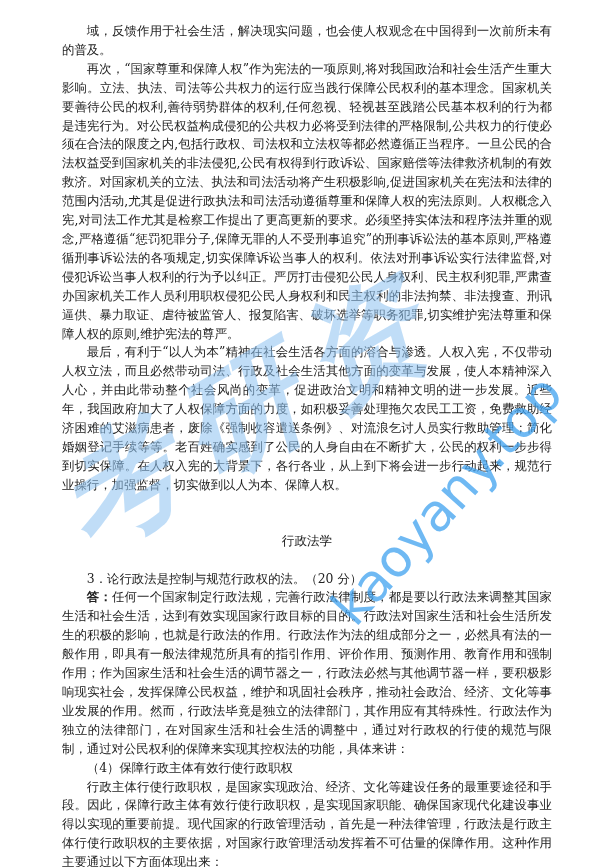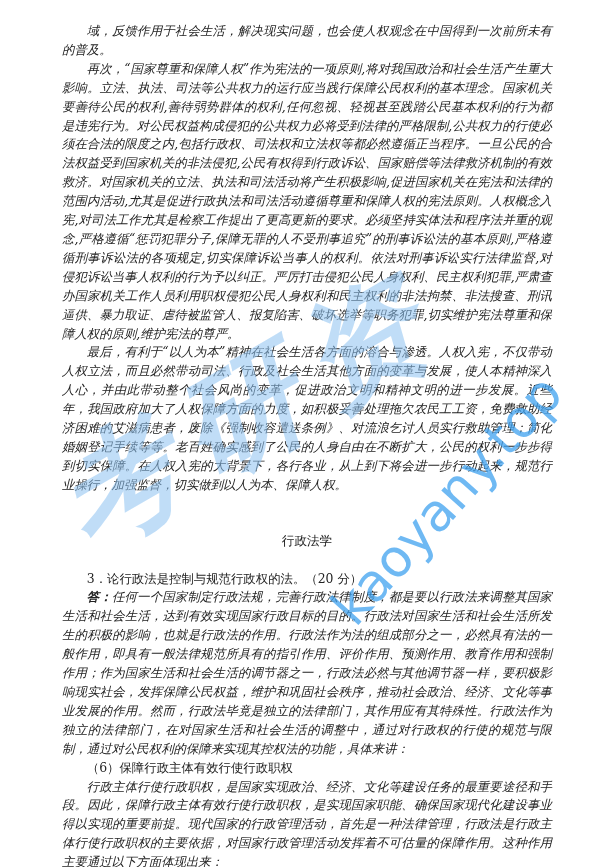--- a/index.html
+++ b/index.html
@@ -4,21 +4,21 @@
   <style>
     html, body { margin: 0; padding: 0; background: #ffffff; }
     body { width: 612px; height: 867px; position: relative; overflow: hidden; }
     .page {
       position: absolute; left: 62px; top: 22px; width: 490px;
       font-family: "DejaVu Serif", "Liberation Serif", serif;
       font-size: 12.4px; line-height: 18.9px; color: #222;
       text-align: justify; text-justify: inter-ideograph;
     }
     .page p { margin: 0; }
-    .indent { text-indent: 2em; font-style: italic; }
+    .indent { text-indent: 2em; }
     .section-title {
       text-align: center; font-weight: normal; margin-top: 37px !important; margin-bottom: 19px !important;
       font-size: 12.6px;
     }
     .question { font-weight: normal; text-indent: 2em; }
     .answer-label { font-weight: bold; }
     .sub-heading { text-indent: 2em; }
     .watermark { position: absolute; pointer-events: none; color: #8ec3f2; opacity: 0.55; font-family: "DejaVu Sans", sans-serif; z-index: 2; }
     .wm-cn { font-size: 120px; font-weight: bold; transform: rotate(-30deg); letter-spacing: 20px; left: 40px; top: 330px; white-space: nowrap; font-style: italic; }
     .wm-url { font-size: 52px; transform: rotate(-48deg); left: 290px; top: 470px; white-space: nowrap; color: #3fa2f0; opacity: 0.75; }
@@ -28,18 +28,18 @@
 
 <div class="page">
   <p class="indent" style="text-indent:2em;">域，反馈作用于社会生活，解决现实问题，也会使人权观念在中国得到一次前所未有的普及。</p>
   <p class="indent">再次，“国家尊重和保障人权”作为宪法的一项原则,将对我国政治和社会生活产生重大影响。立法、执法、司法等公共权力的运行应当践行保障公民权利的基本理念。国家机关要善待公民的权利,善待弱势群体的权利,任何忽视、轻视甚至践踏公民基本权利的行为都是违宪行为。对公民权益构成侵犯的公共权力必将受到法律的严格限制,公共权力的行使必须在合法的限度之内,包括行政权、司法权和立法权等都必然遵循正当程序。一旦公民的合法权益受到国家机关的非法侵犯,公民有权得到行政诉讼、国家赔偿等法律救济机制的有效救济。对国家机关的立法、执法和司法活动将产生积极影响,促进国家机关在宪法和法律的范围内活动,尤其是促进行政执法和司法活动遵循尊重和保障人权的宪法原则。人权概念入宪,对司法工作尤其是检察工作提出了更高更新的要求。必须坚持实体法和程序法并重的观念,严格遵循“惩罚犯罪分子,保障无罪的人不受刑事追究”的刑事诉讼法的基本原则,严格遵循刑事诉讼法的各项规定,切实保障诉讼当事人的权利。依法对刑事诉讼实行法律监督,对侵犯诉讼当事人权利的行为予以纠正。严厉打击侵犯公民人身权利、民主权利犯罪,严肃查办国家机关工作人员利用职权侵犯公民人身权利和民主权利的非法拘禁、非法搜查、刑讯逼供、暴力取证、虐待被监管人、报复陷害、破坏选举等职务犯罪,切实维护宪法尊重和保障人权的原则,维护宪法的尊严。</p>
   <p class="indent">最后，有利于“以人为本”精神在社会生活各方面的溶合与渗透。人权入宪，不仅带动人权立法，而且必然带动司法、行政及社会生活其他方面的变革与发展，使人本精神深入人心，并由此带动整个社会风尚的变革，促进政治文明和精神文明的进一步发展。近些年，我国政府加大了人权保障方面的力度，如积极妥善处理拖欠农民工工资，免费救助经济困难的艾滋病患者，废除《强制收容遣送条例》、对流浪乞讨人员实行救助管理；简化婚姻登记手续等等。老百姓确实感到了公民的人身自由在不断扩大，公民的权利一步步得到切实保障。在人权入宪的大背景下，各行各业，从上到下将会进一步行动起来，规范行业操行，加强监督，切实做到以人为本、保障人权。</p>
 
   <p class="section-title">行政法学</p>
 
   <p class="question">3．论行政法是控制与规范行政权的法。（20 分）</p>
   <p class="indent"><span class="answer-label">答：</span><span>任何一个国家制定行政法规，完善行政法律制度，都是要以行政法来调整其国家生活和社会生活，达到有效实现国家行政目标的目的。行政法对国家生活和社会生活所发生的积极的影响，也就是行政法的作用。行政法作为法的组成部分之一，必然具有法的一般作用，即具有一般法律规范所具有的指引作用、评价作用、预测作用、教育作用和强制作用；作为国家生活和社会生活的调节器之一，行政法必然与其他调节器一样，要积极影响现实社会，发挥保障公民权益，维护和巩固社会秩序，推动社会政治、经济、文化等事业发展的作用。然而，行政法毕竟是独立的法律部门，其作用应有其特殊性。行政法作为独立的法律部门，在对国家生活和社会生活的调整中，通过对行政权的行使的规范与限制，通过对公民权利的保障来实现其控权法的功能，具体来讲：</span></p>
-  <p class="sub-heading">（6）保障行政主体有效行使行政职权</p>
+  <p class="sub-heading">（4）保障行政主体有效行使行政职权</p>
   <p class="indent">行政主体行使行政职权，是国家实现政治、经济、文化等建设任务的最重要途径和手段。因此，保障行政主体有效行使行政职权，是实现国家职能、确保国家现代化建设事业得以实现的重要前提。现代国家的行政管理活动，首先是一种法律管理，行政法是行政主体行使行政职权的主要依据，对国家行政管理活动发挥着不可估量的保障作用。这种作用主要通过以下方面体现出来：</p>
 </div>
 
 <div class="watermark wm-cn">考研资</div>
 <div class="watermark wm-url">kaoyany.top</div>
 
 </body></html>

